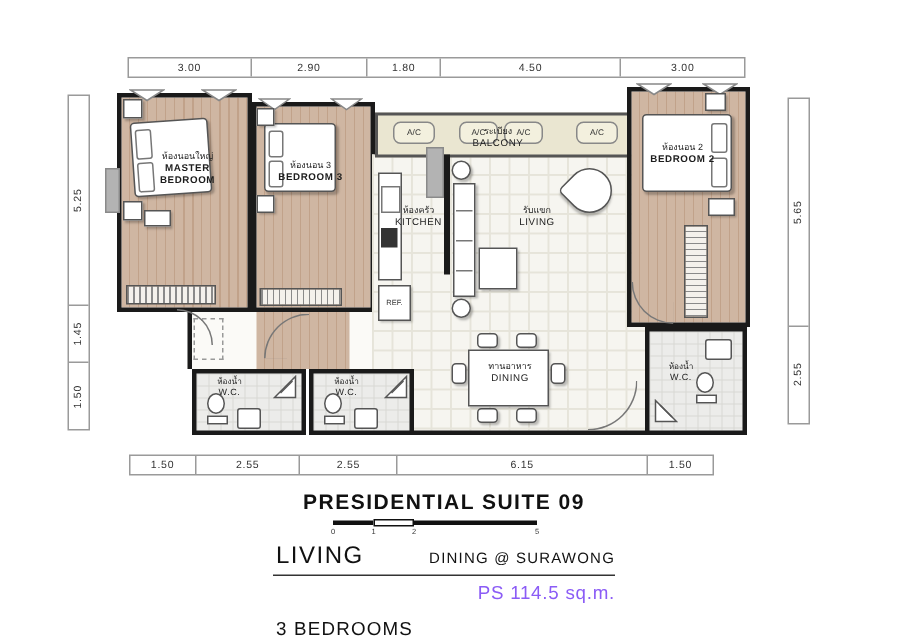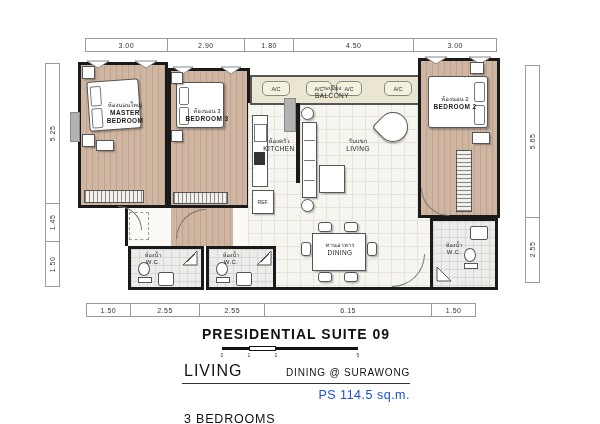--- a/index.html
+++ b/index.html
@@ -58,21 +58,21 @@
   .scalebar{position:absolute;left:222px;top:346px;width:136px;height:12px;}
   .scalebar .bars{display:flex;align-items:flex-start;height:6px;}
   .sb1{width:27px;height:3px;background:#111;margin-top:1px;}
   .sb2{width:27px;height:5px;background:#fff;border:1.5px solid #111;box-sizing:border-box;}
   .sb3{width:82px;height:3px;background:#111;margin-top:1px;}
   .tick{position:absolute;top:6px;font-size:5px;color:#333;transform:translateX(-50%);}
   .fbrand{position:absolute;left:184px;top:362px;font-size:16px;letter-spacing:1px;color:#111;}
   .fproject{position:absolute;left:180px;top:367px;width:230px;text-align:right;font-size:10px;letter-spacing:0.8px;color:#111;}
   .frule{position:absolute;left:182px;top:383px;width:228px;height:1px;background:#333;}
   .fbeds{position:absolute;left:184px;top:388px;font-size:12.5px;letter-spacing:0.8px;color:#111;margin-top:24px;}
-  .farea{position:absolute;left:180px;top:388px;width:230px;text-align:right;font-size:12.5px;letter-spacing:0.5px;color:#1d4ed8;}
+  .farea{position:absolute;left:180px;top:388px;width:230px;text-align:right;font-size:12.5px;letter-spacing:0.5px;color:#8b5cf6;}
 </style>
 </head>
 <body>
 
 <div id="canvas">
 
   <div class="dimbar" style="left:85px;top:38px;width:412px;height:14px;">
     <div class="seg" style="width:82px">3.00</div>
     <div class="seg" style="width:78px">2.90</div>
     <div class="seg" style="width:49px">1.80</div>

